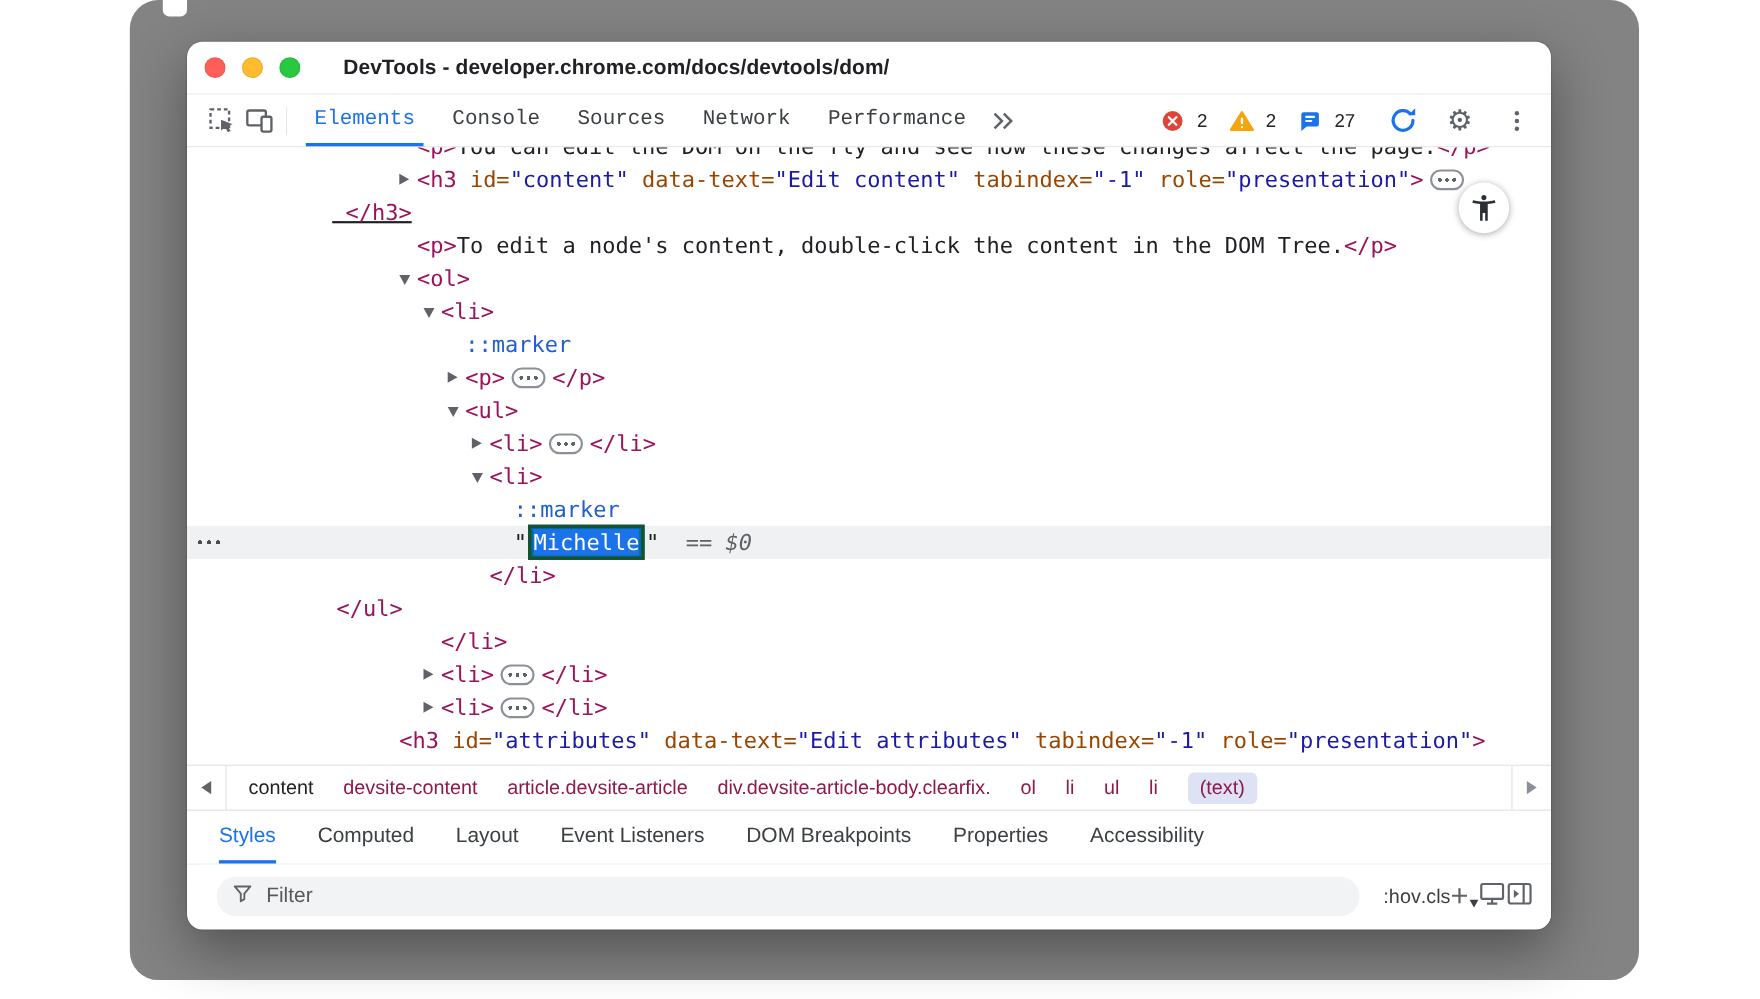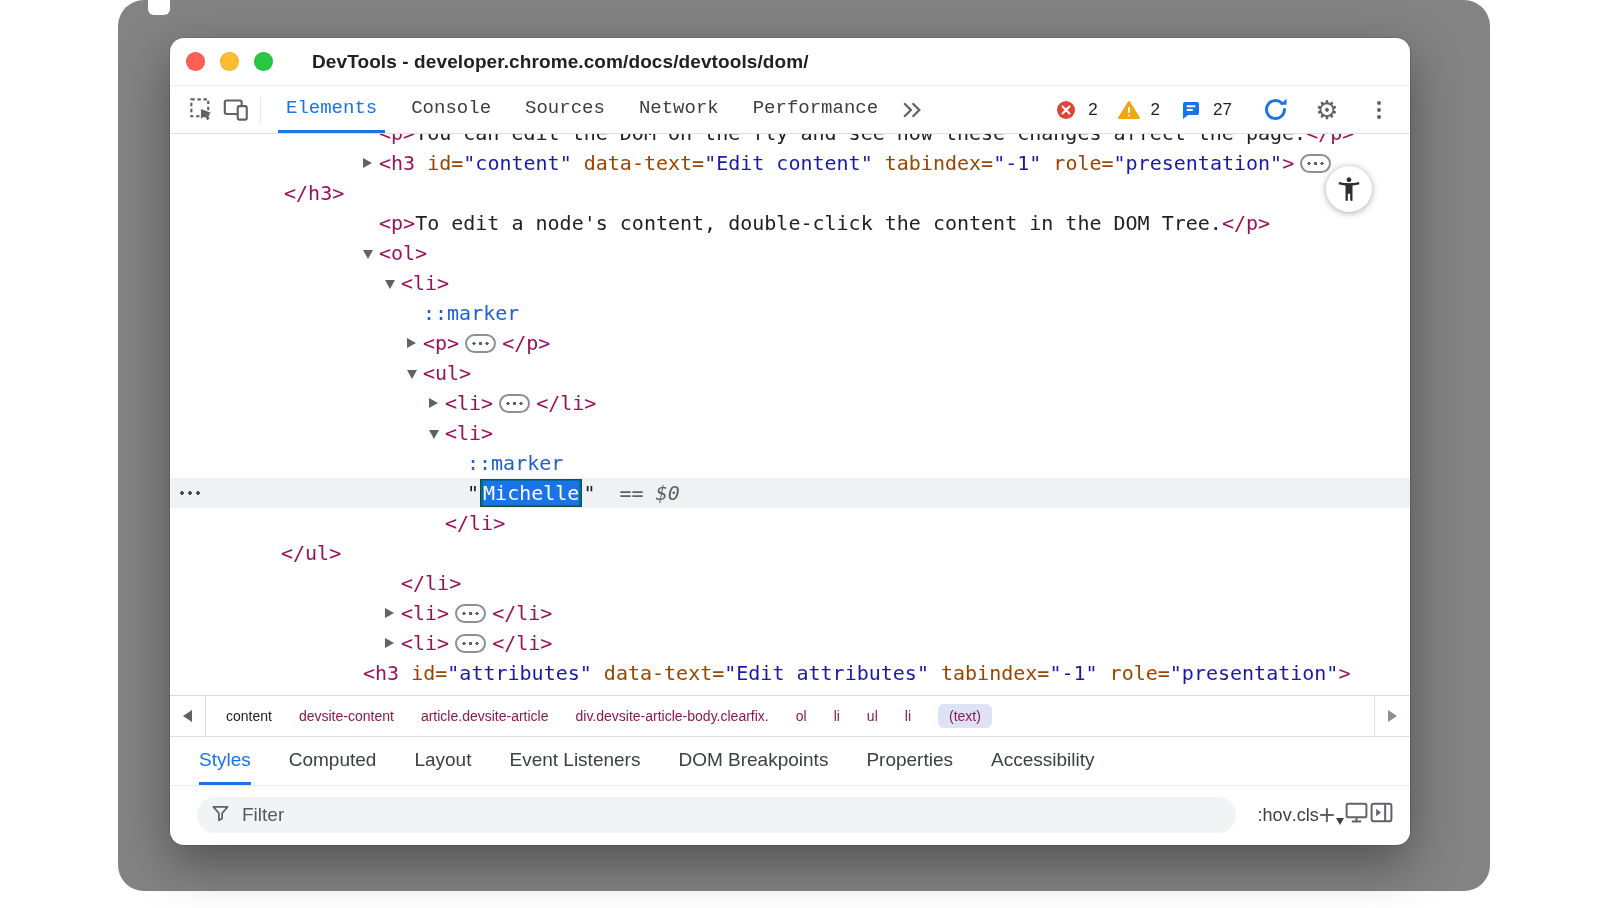--- a/index.html
+++ b/index.html
@@ -72,31 +72,31 @@
   .seg-pseudo { color:#1f5fd0; }
   .seg-punct  { color:#202124; }
   .seg-eq     { color:#5f6368; }
   .seg-dollar { color:#5f6368; font-style:italic; }
   .pill { display:inline-block; width:31px; height:19px; border:2px solid #8a8f98; border-radius:11px;
     margin:0 6px; background-color:#fff; vertical-align:middle; flex:0 0 auto;
     background-image:
       radial-gradient(circle 1.8px at 7px 7.5px,  #5f6368 99%, transparent 100%),
       radial-gradient(circle 1.8px at 13.5px 7.5px, #5f6368 99%, transparent 100%),
       radial-gradient(circle 1.8px at 20px 7.5px, #5f6368 99%, transparent 100%); }
-  .editbox { background:#0369a1; border:1px solid #14532d; padding:1px 2px; margin:0 1px; display:inline-block; line-height:24px; }
+  .editbox { background:#0369a1; border:3px solid #14532d; padding:1px 2px; margin:0 1px; display:inline-block; line-height:24px; }
   .editsel { background:#1a73e8; color:#fff; }
 
   
   .crumbbar { height:42px; display:flex; align-items:center; border-top:1px solid #d9d9d9; border-bottom:1px solid #e0e0e0; }
   .crumb-nav { width:36px; height:100%; display:flex; align-items:center; justify-content:center; flex:0 0 auto; }
   .crumb-nav.left  { border-right:1px solid #e0e0e0; }
   .crumb-nav.right { border-left:1px solid #e0e0e0; margin-left:auto; }
   .tri-left  { width:0; height:0; border-right:9px solid #5f6368; border-top:6px solid transparent; border-bottom:6px solid transparent; }
   .tri-right { width:0; height:0; border-left:9px solid #8a8f98; border-top:6px solid transparent; border-bottom:6px solid transparent; }
-  .crumbs { display:flex; align-items:center; gap:27px; padding:0 20px; font-size:14px; white-space:nowrap; overflow:hidden; }
+  .crumbs { display:flex; align-items:center; gap:27px; padding:0 20px; font-size:18px; white-space:nowrap; overflow:hidden; }
   .crumb { color:#8c1a4b; }
   .crumb.dark { color:#202124; }
   .crumb.selected { background:#dde2f4; border-radius:6px; padding:4px 11px; }
 
   
   .paneltabs { height:49px; display:flex; align-items:center; padding:0 10px; border-bottom:1px solid #ebebeb; }
   .ptab { font-size:19px; color:#3c4043; margin:0 19px; height:100%; display:flex; align-items:center; border-bottom:3px solid transparent; }
   .ptab.active { color:#1a73e8; border-bottom-color:#1a73e8; }
 
   
@@ -202,33 +202,33 @@
         <span class="gap16"></span>
         <span class="icon-btn">
             <span class="kebab"></span>
           </span>
       </div>
     </div>
 
     <div class="dom-tree">
         <div class="tree-line clip-top" style="padding-left: 193px;"><span class="arrow"></span><span class="seg-tag">&lt;p&gt;</span><span class="seg-text">You can edit the DOM on the fly and see how these changes affect the page.</span><span class="seg-tag">&lt;/p&gt;</span></div>
         <div class="tree-line" style="padding-left: 193px;"><span class="arrow right"></span><span class="seg-tag">&lt;h3</span><span class="seg-attr"> id=</span><span class="seg-val">"content"</span><span class="seg-attr"> data-text=</span><span class="seg-val">"Edit content"</span><span class="seg-attr"> tabindex=</span><span class="seg-val">"-1"</span><span class="seg-attr"> role=</span><span class="seg-val">"presentation"</span><span class="seg-tag">&gt;</span><span class="pill"></span></div>
-        <div class="tree-line" style="padding-left: 86px;"><span class="arrow"></span><span class="seg-tag"> &lt;/h3&gt;</span></div>
+        <div class="tree-line" style="padding-left: 116px; text-decoration: underline;"><span class="arrow"></span><span class="seg-tag"> &lt;/h3&gt;</span></div>
         <div class="tree-line" style="padding-left: 193px;"><span class="arrow"></span><span class="seg-tag">&lt;p&gt;</span><span class="seg-text">To edit a node's content, double-click the content in the DOM Tree.</span><span class="seg-tag">&lt;/p&gt;</span></div>
         <div class="tree-line" style="padding-left: 193px;"><span class="arrow down"></span><span class="seg-tag">&lt;ol&gt;</span></div>
         <div class="tree-line" style="padding-left: 215px;"><span class="arrow down"></span><span class="seg-tag">&lt;li&gt;</span></div>
         <div class="tree-line" style="padding-left: 237px;"><span class="arrow"></span><span class="seg-pseudo">::marker</span></div>
         <div class="tree-line" style="padding-left: 237px;"><span class="arrow right"></span><span class="seg-tag">&lt;p&gt;</span><span class="pill"></span><span class="seg-tag">&lt;/p&gt;</span></div>
         <div class="tree-line" style="padding-left: 237px;"><span class="arrow down"></span><span class="seg-tag">&lt;ul&gt;</span></div>
         <div class="tree-line" style="padding-left: 259px;"><span class="arrow right"></span><span class="seg-tag">&lt;li&gt;</span><span class="pill"></span><span class="seg-tag">&lt;/li&gt;</span></div>
         <div class="tree-line" style="padding-left: 259px;"><span class="arrow down"></span><span class="seg-tag">&lt;li&gt;</span></div>
         <div class="tree-line" style="padding-left: 281px;"><span class="arrow"></span><span class="seg-pseudo">::marker</span></div>
         <div class="tree-line selected" style="padding-left: 281px;"><span class="gutter-dots"></span><span class="arrow"></span><span class="seg-punct">"</span><span class="editbox"><span class="editsel">Michelle</span></span><span class="seg-punct">"</span><span class="seg-punct">  </span><span class="seg-eq">==</span><span class="seg-punct"> </span><span class="seg-dollar">$0</span></div>
         <div class="tree-line" style="padding-left: 259px;"><span class="arrow"></span><span class="seg-tag">&lt;/li&gt;</span></div>
-        <div class="tree-line" style="padding-left: 95px; text-align: right;"><span class="arrow"></span><span class="seg-tag">&lt;/ul&gt;</span></div>
+        <div class="tree-line" style="padding-left: 120px; text-align: right;"><span class="arrow"></span><span class="seg-tag">&lt;/ul&gt;</span></div>
         <div class="tree-line" style="padding-left: 215px;"><span class="arrow"></span><span class="seg-tag">&lt;/li&gt;</span></div>
         <div class="tree-line" style="padding-left: 215px;"><span class="arrow right"></span><span class="seg-tag">&lt;li&gt;</span><span class="pill"></span><span class="seg-tag">&lt;/li&gt;</span></div>
         <div class="tree-line" style="padding-left: 215px;"><span class="arrow right"></span><span class="seg-tag">&lt;li&gt;</span><span class="pill"></span><span class="seg-tag">&lt;/li&gt;</span></div>
         <div class="tree-line" style="padding-left: 193px;"><span class="seg-tag">&lt;h3</span><span class="seg-attr"> id=</span><span class="seg-val">"attributes"</span><span class="seg-attr"> data-text=</span><span class="seg-val">"Edit attributes"</span><span class="seg-attr"> tabindex=</span><span class="seg-val">"-1"</span><span class="seg-attr"> role=</span><span class="seg-val">"presentation"</span><span class="seg-tag">&gt;</span></div>
       </div>
 
     <div class="crumbbar">
       <span class="crumb-nav left">
           <span class="tri-left"></span>
         </span>

